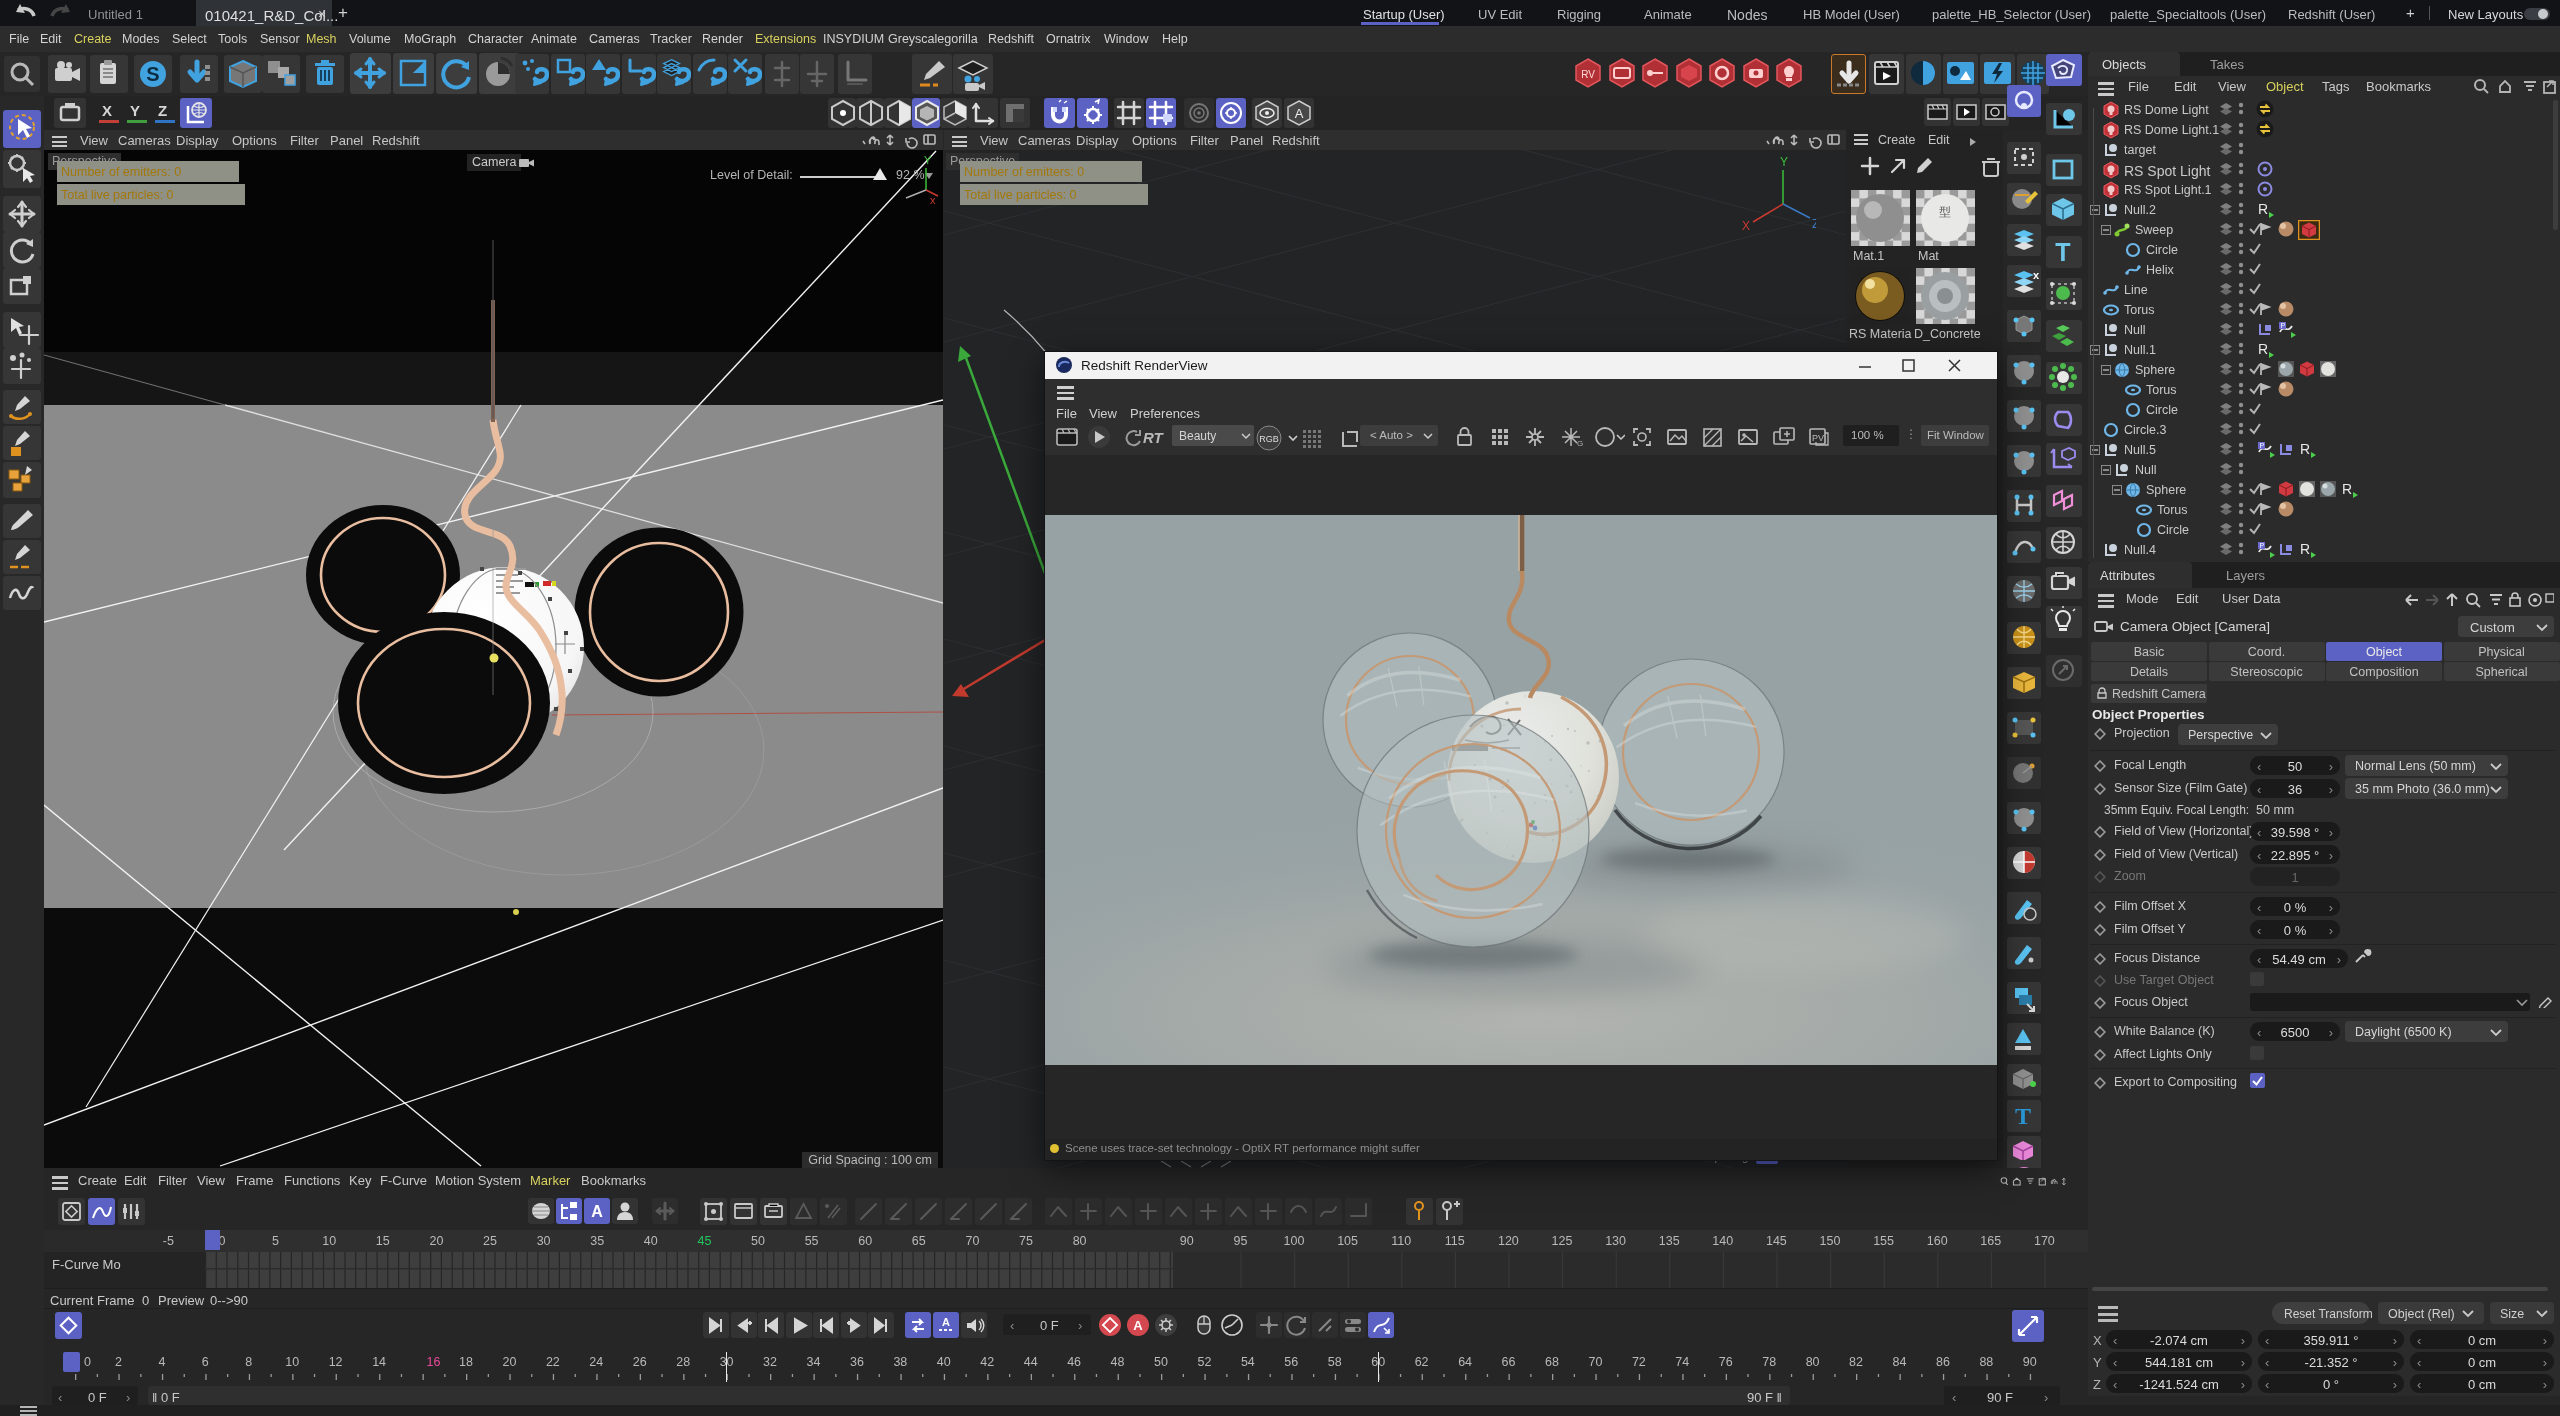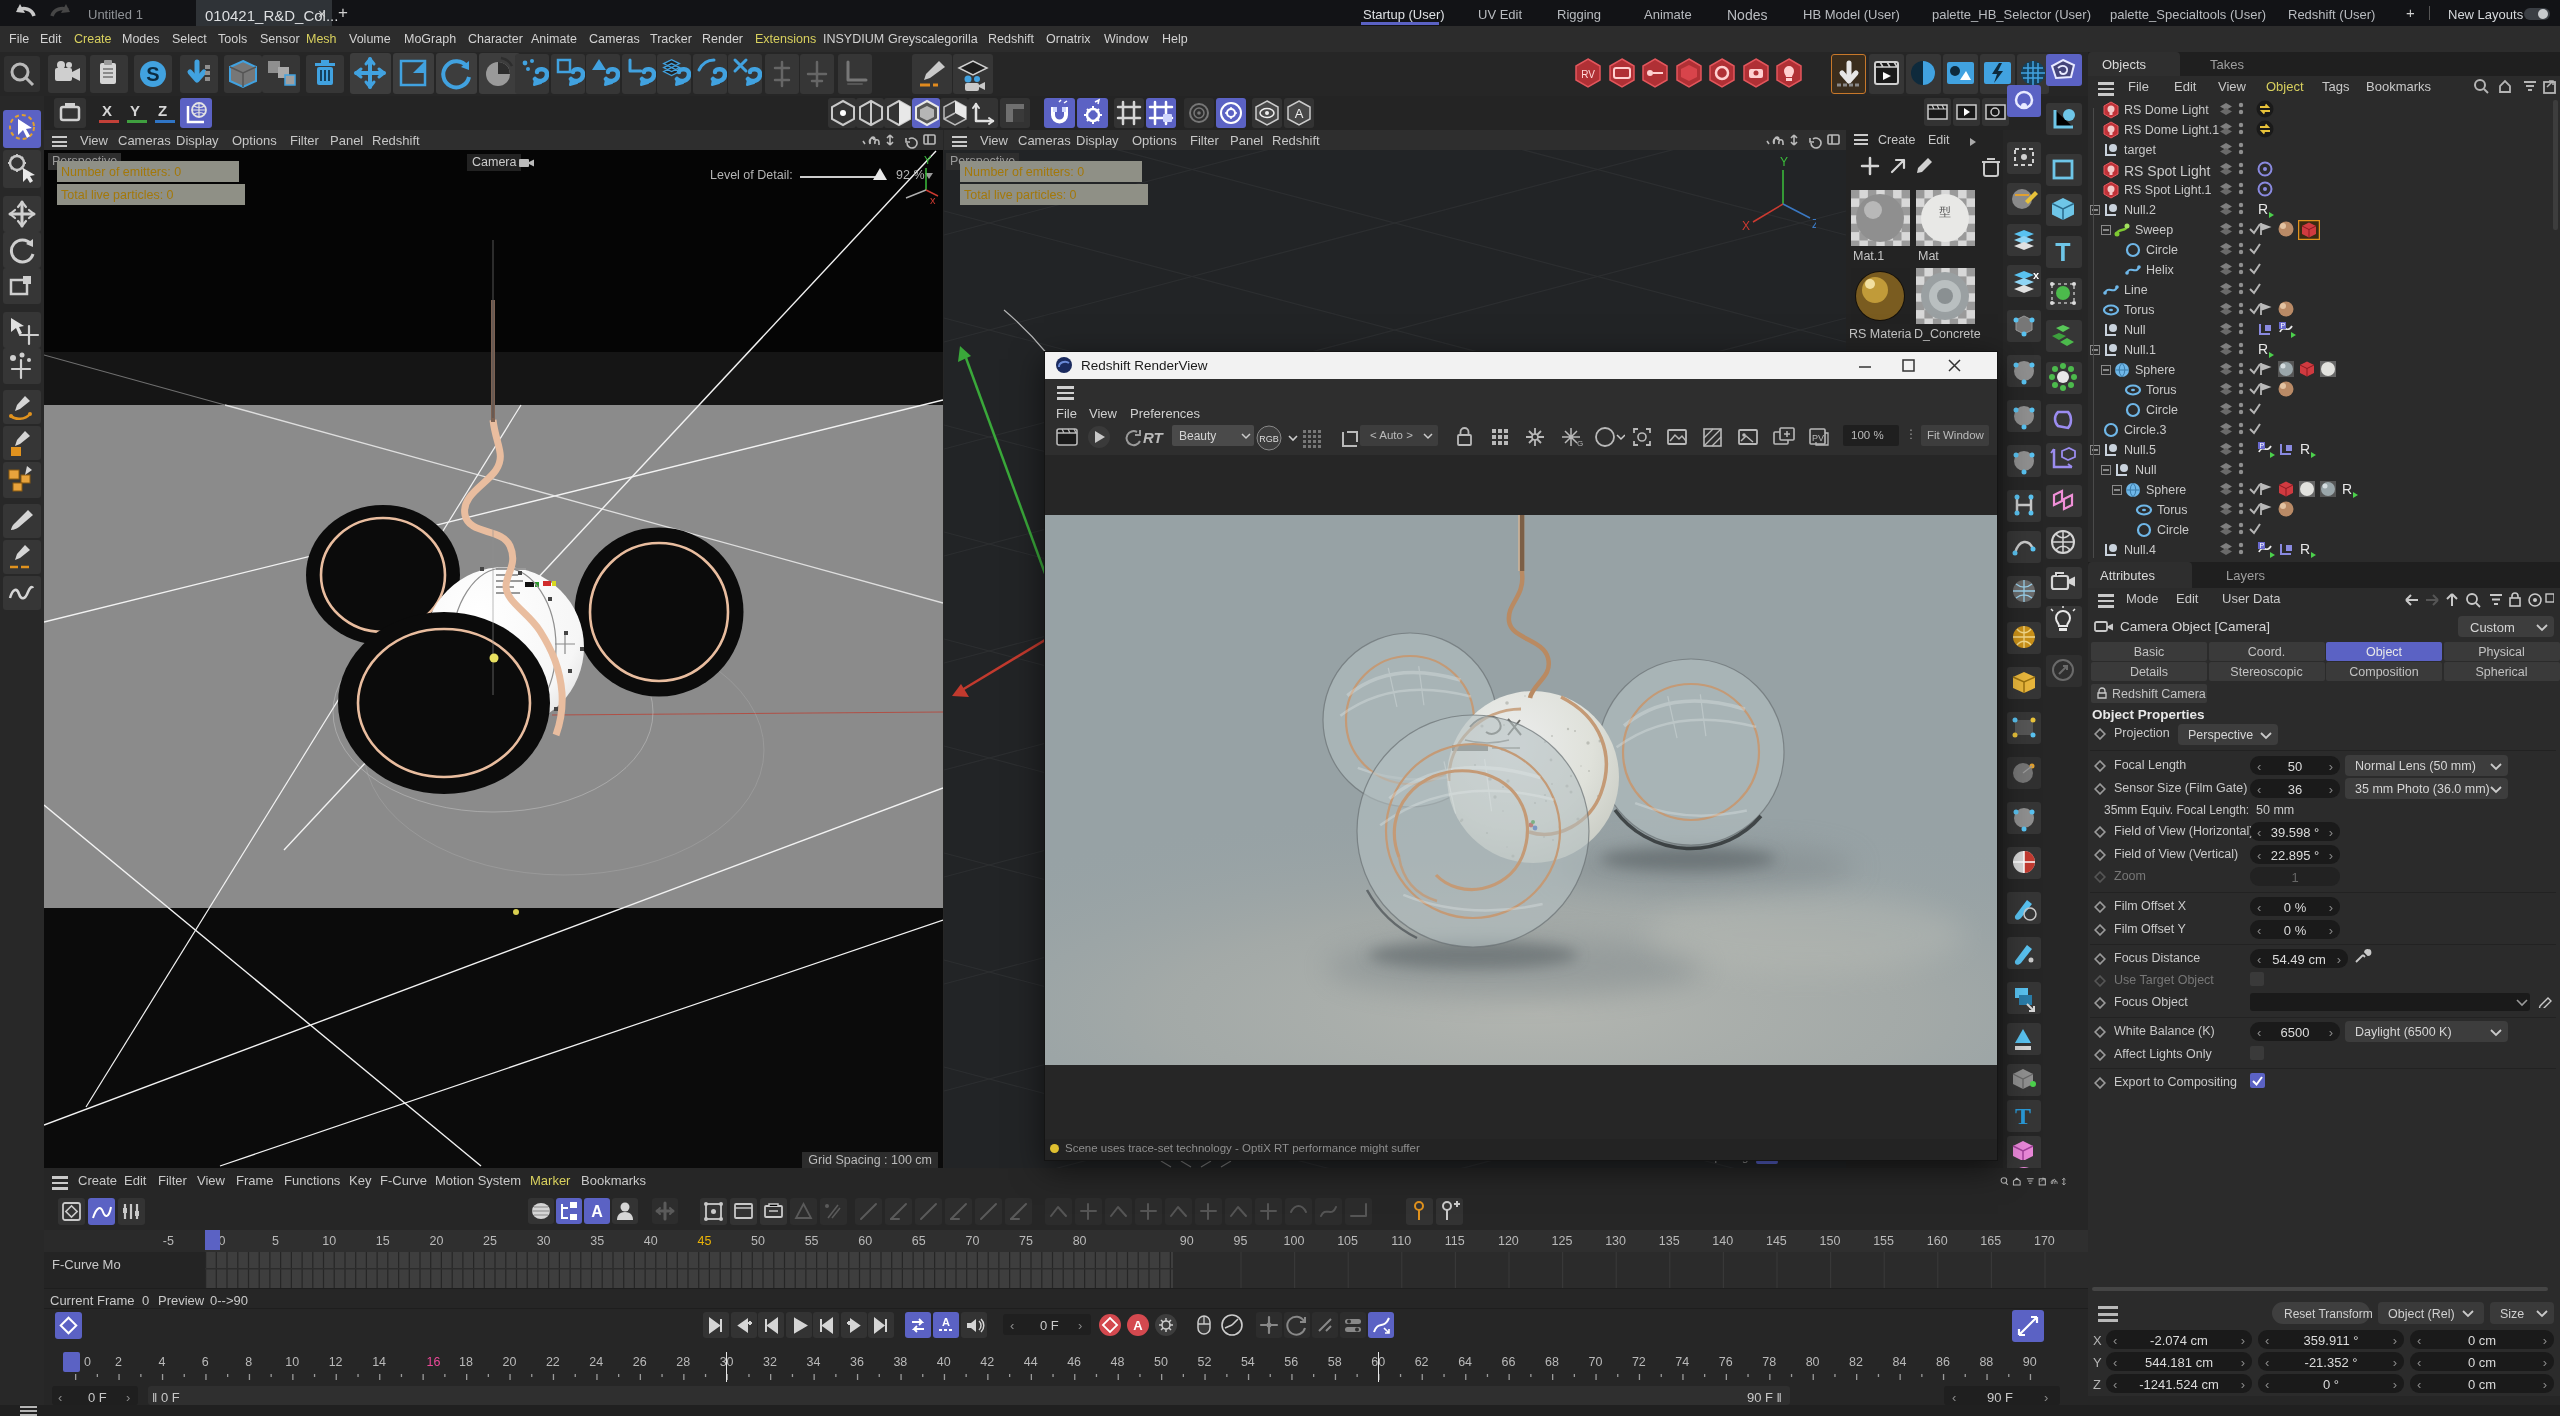--- a/index.html
+++ b/index.html
@@ -2102,21 +2102,21 @@
     <span style="position:absolute;left:168.4px;top:1235px;font-size:12.5px;color:#b9b9b9;line-height:1;white-space:nowrap;transform:translateX(-50%);">-5</span>
     <span style="position:absolute;left:222.0px;top:1235px;font-size:12.5px;color:#b9b9b9;line-height:1;white-space:nowrap;transform:translateX(-50%);">0</span>
     <span style="position:absolute;left:275.6px;top:1235px;font-size:12.5px;color:#b9b9b9;line-height:1;white-space:nowrap;transform:translateX(-50%);">5</span>
     <span style="position:absolute;left:329.2px;top:1235px;font-size:12.5px;color:#b9b9b9;line-height:1;white-space:nowrap;transform:translateX(-50%);">10</span>
     <span style="position:absolute;left:382.8px;top:1235px;font-size:12.5px;color:#b9b9b9;line-height:1;white-space:nowrap;transform:translateX(-50%);">15</span>
     <span style="position:absolute;left:436.4px;top:1235px;font-size:12.5px;color:#b9b9b9;line-height:1;white-space:nowrap;transform:translateX(-50%);">20</span>
     <span style="position:absolute;left:490.0px;top:1235px;font-size:12.5px;color:#b9b9b9;line-height:1;white-space:nowrap;transform:translateX(-50%);">25</span>
     <span style="position:absolute;left:543.6px;top:1235px;font-size:12.5px;color:#b9b9b9;line-height:1;white-space:nowrap;transform:translateX(-50%);">30</span>
     <span style="position:absolute;left:597.2px;top:1235px;font-size:12.5px;color:#b9b9b9;line-height:1;white-space:nowrap;transform:translateX(-50%);">35</span>
     <span style="position:absolute;left:650.8px;top:1235px;font-size:12.5px;color:#b9b9b9;line-height:1;white-space:nowrap;transform:translateX(-50%);">40</span>
-    <span style="position:absolute;left:704.4000000000001px;top:1235px;font-size:12.5px;color:#eab308;line-height:1;white-space:nowrap;transform:translateX(-50%);">45</span>
+    <span style="position:absolute;left:704.4000000000001px;top:1235px;font-size:12.5px;color:#22c55e;line-height:1;white-space:nowrap;transform:translateX(-50%);">45</span>
     <span style="position:absolute;left:758.0px;top:1235px;font-size:12.5px;color:#b9b9b9;line-height:1;white-space:nowrap;transform:translateX(-50%);">50</span>
     <span style="position:absolute;left:811.6px;top:1235px;font-size:12.5px;color:#b9b9b9;line-height:1;white-space:nowrap;transform:translateX(-50%);">55</span>
     <span style="position:absolute;left:865.2px;top:1235px;font-size:12.5px;color:#b9b9b9;line-height:1;white-space:nowrap;transform:translateX(-50%);">60</span>
     <span style="position:absolute;left:918.8000000000001px;top:1235px;font-size:12.5px;color:#b9b9b9;line-height:1;white-space:nowrap;transform:translateX(-50%);">65</span>
     <span style="position:absolute;left:972.4000000000001px;top:1235px;font-size:12.5px;color:#b9b9b9;line-height:1;white-space:nowrap;transform:translateX(-50%);">70</span>
     <span style="position:absolute;left:1026.0px;top:1235px;font-size:12.5px;color:#b9b9b9;line-height:1;white-space:nowrap;transform:translateX(-50%);">75</span>
     <span style="position:absolute;left:1079.6px;top:1235px;font-size:12.5px;color:#b9b9b9;line-height:1;white-space:nowrap;transform:translateX(-50%);">80</span>
     <span style="position:absolute;left:1133.2px;top:1235px;font-size:12.5px;color:#b9b9b9;line-height:1;white-space:nowrap;transform:translateX(-50%);margin-top:32px;">85</span>
     <span style="position:absolute;left:1186.8000000000002px;top:1235px;font-size:12.5px;color:#b9b9b9;line-height:1;white-space:nowrap;transform:translateX(-50%);">90</span>
     <span style="position:absolute;left:1240.4px;top:1235px;font-size:12.5px;color:#b9b9b9;line-height:1;white-space:nowrap;transform:translateX(-50%);">95</span>

